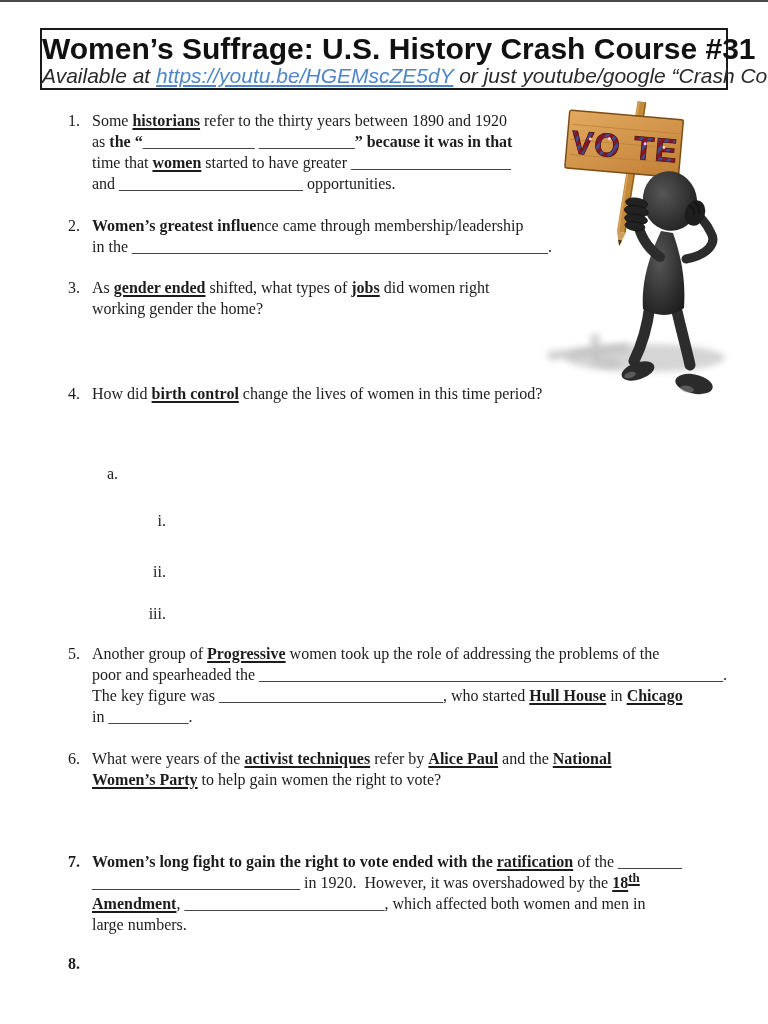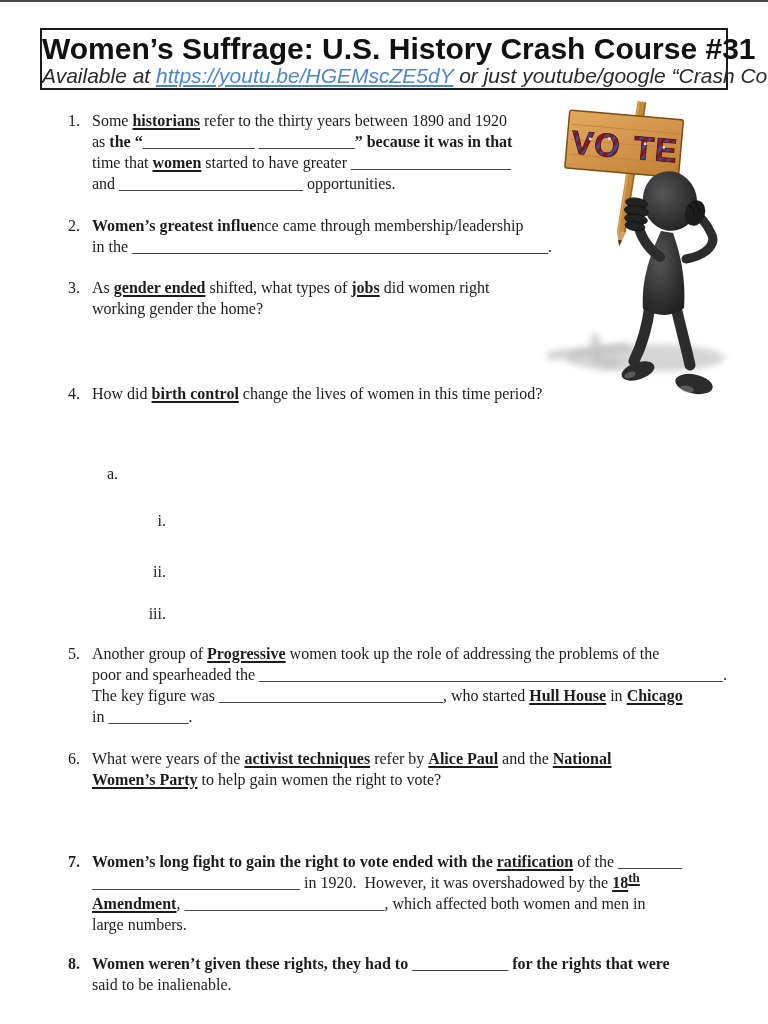--- a/index.html
+++ b/index.html
@@ -108,21 +108,20 @@
       <div class="q" id="q-q6">
         <span class="qnum">6.</span>
         <span class="qtext"><span>What were years of the </span><span class="seg-bu">activist techniques</span><span> refer by </span><span class="seg-bu">Alice Paul</span><span> and the </span><span class="seg-bu">National</span><br><span class="seg-bu">Women’s Party</span><span> to help gain women the right to vote?</span></span>
       </div>
       <div class="q" id="q-q7">
         <span class="qnum qnum-b">7.</span>
         <span class="qtext"><span class="seg-b">Women’s long fight to gain the right to vote ended with the </span><span class="seg-bu">ratification</span><span> of the ________</span><br><span>__________________________ in 1920.  However, it was overshadowed by the </span><span class="seg-bu">18</span><span class="seg-bu seg-sup">th</span><br><span class="seg-bu">Amendment</span><span>, _________________________, which affected both women and men in</span><br><span>large numbers.</span></span>
       </div>
       <div class="q" id="q-q8">
         <span class="qnum qnum-b">8.</span>
-        <span class="qtext"><span class="seg-b">Women weren’t given these rights, they had to </span><span>____________ </span><span class="seg-b">for the rights that were</span><br><span>said to be inalienable.</span></span>
       </div>
     </div>
 
   <svg class="vote-figure" viewBox="0 0 230 315" width="230" height="315" xmlns="http://www.w3.org/2000/svg">
     <defs>
       <filter id="soft" x="-40%" y="-40%" width="180%" height="180%">
           <feGaussianBlur stdDeviation="3"></feGaussianBlur>
         </filter>
       <pattern id="stripePat" patternUnits="userSpaceOnUse" width="7" height="7" patternTransform="rotate(35)">
         <rect width="7" height="7" style="fill:var(--letter-red)"></rect>

